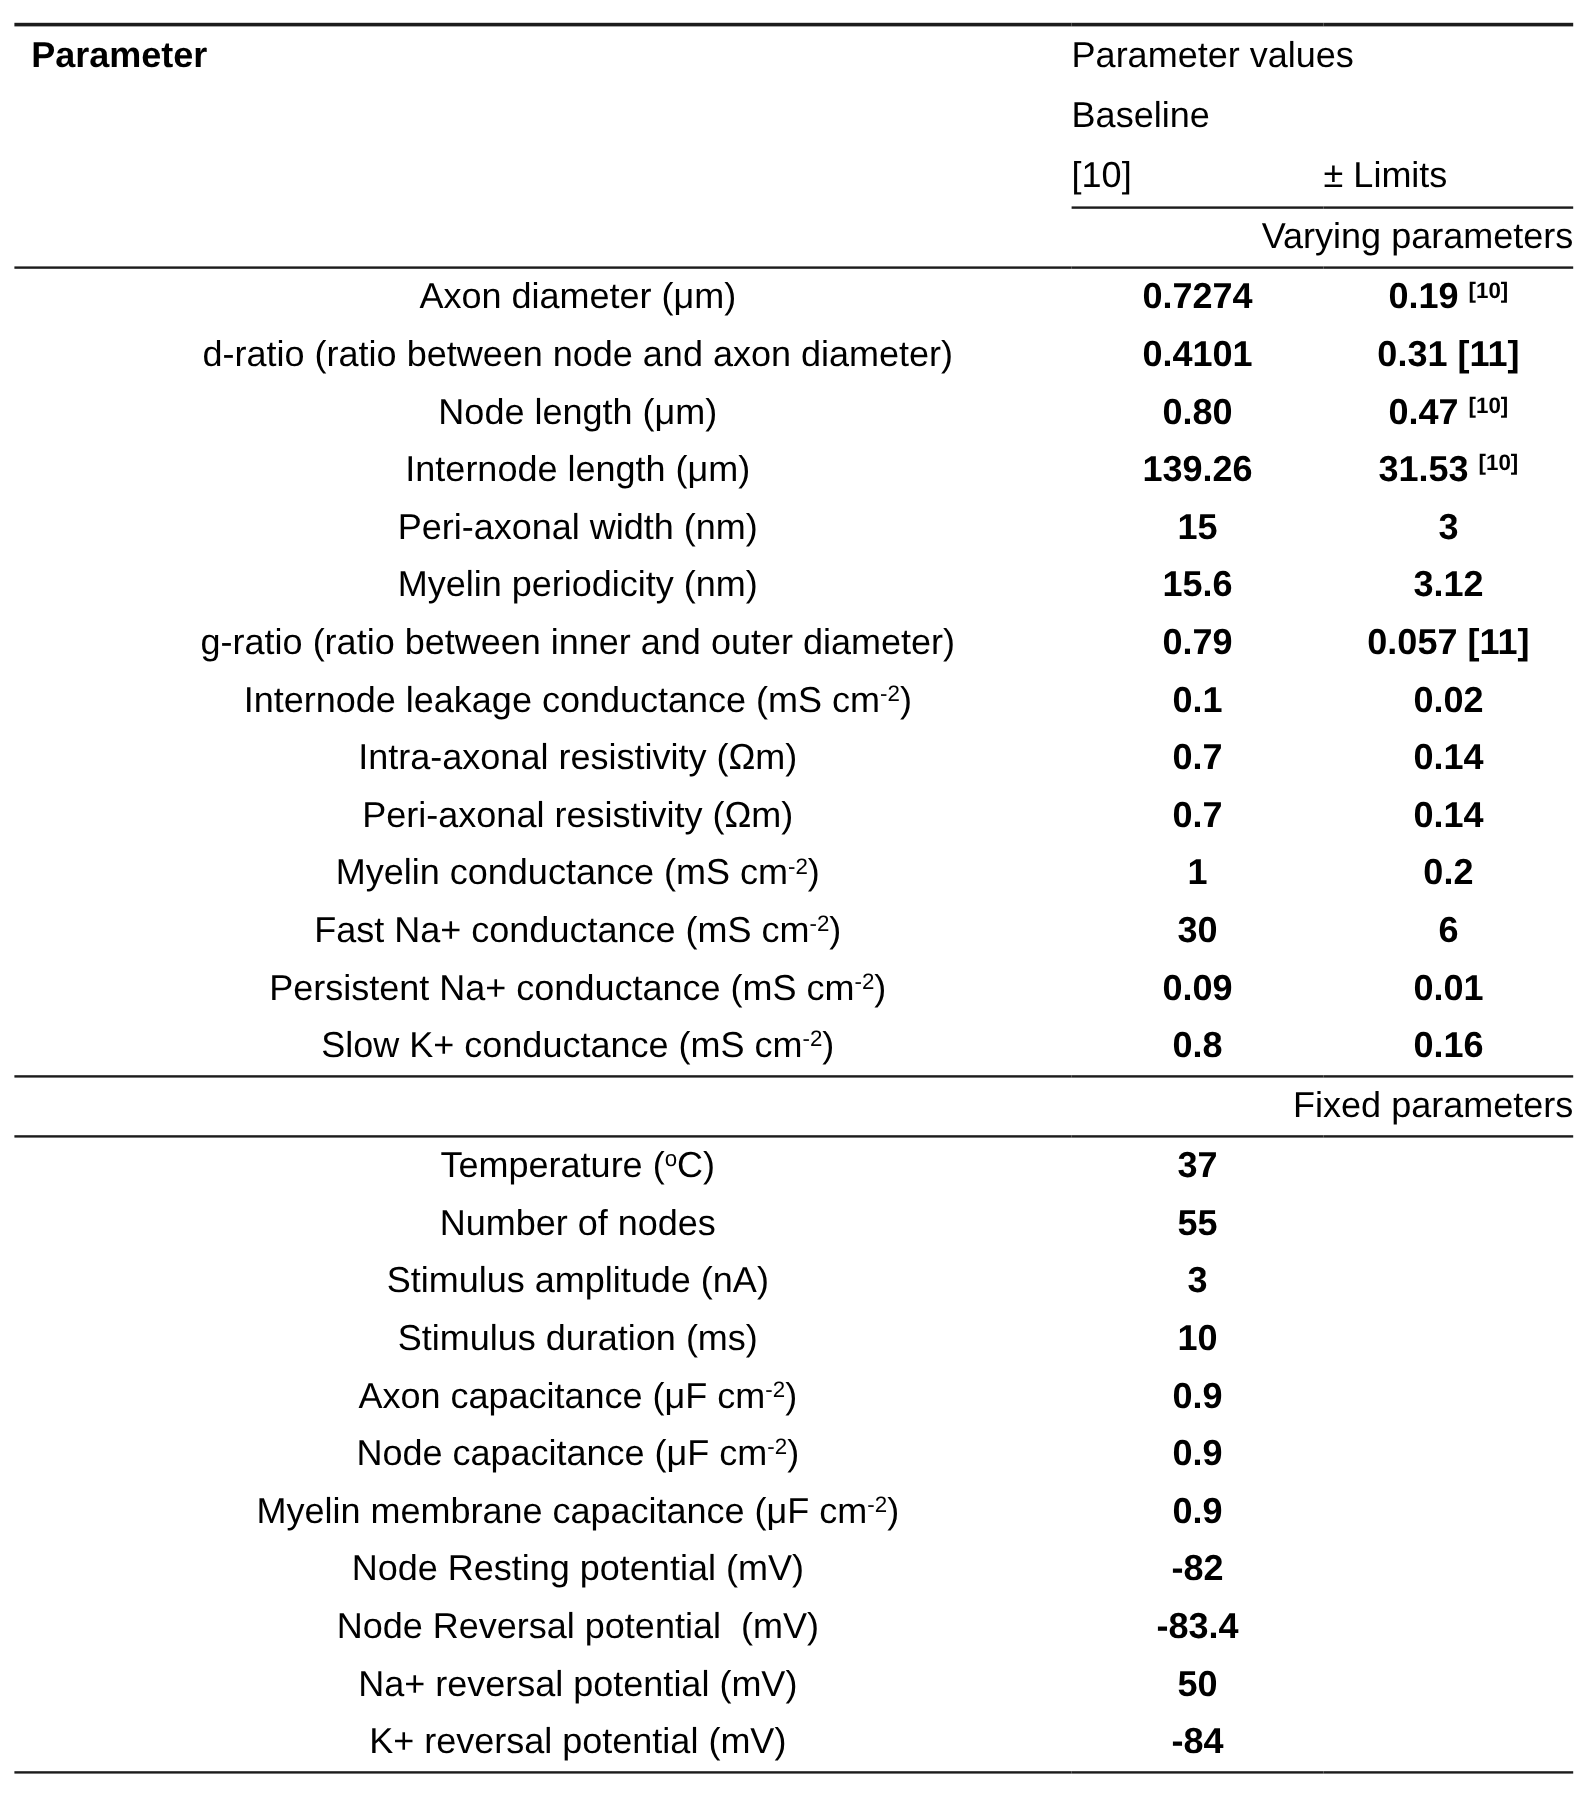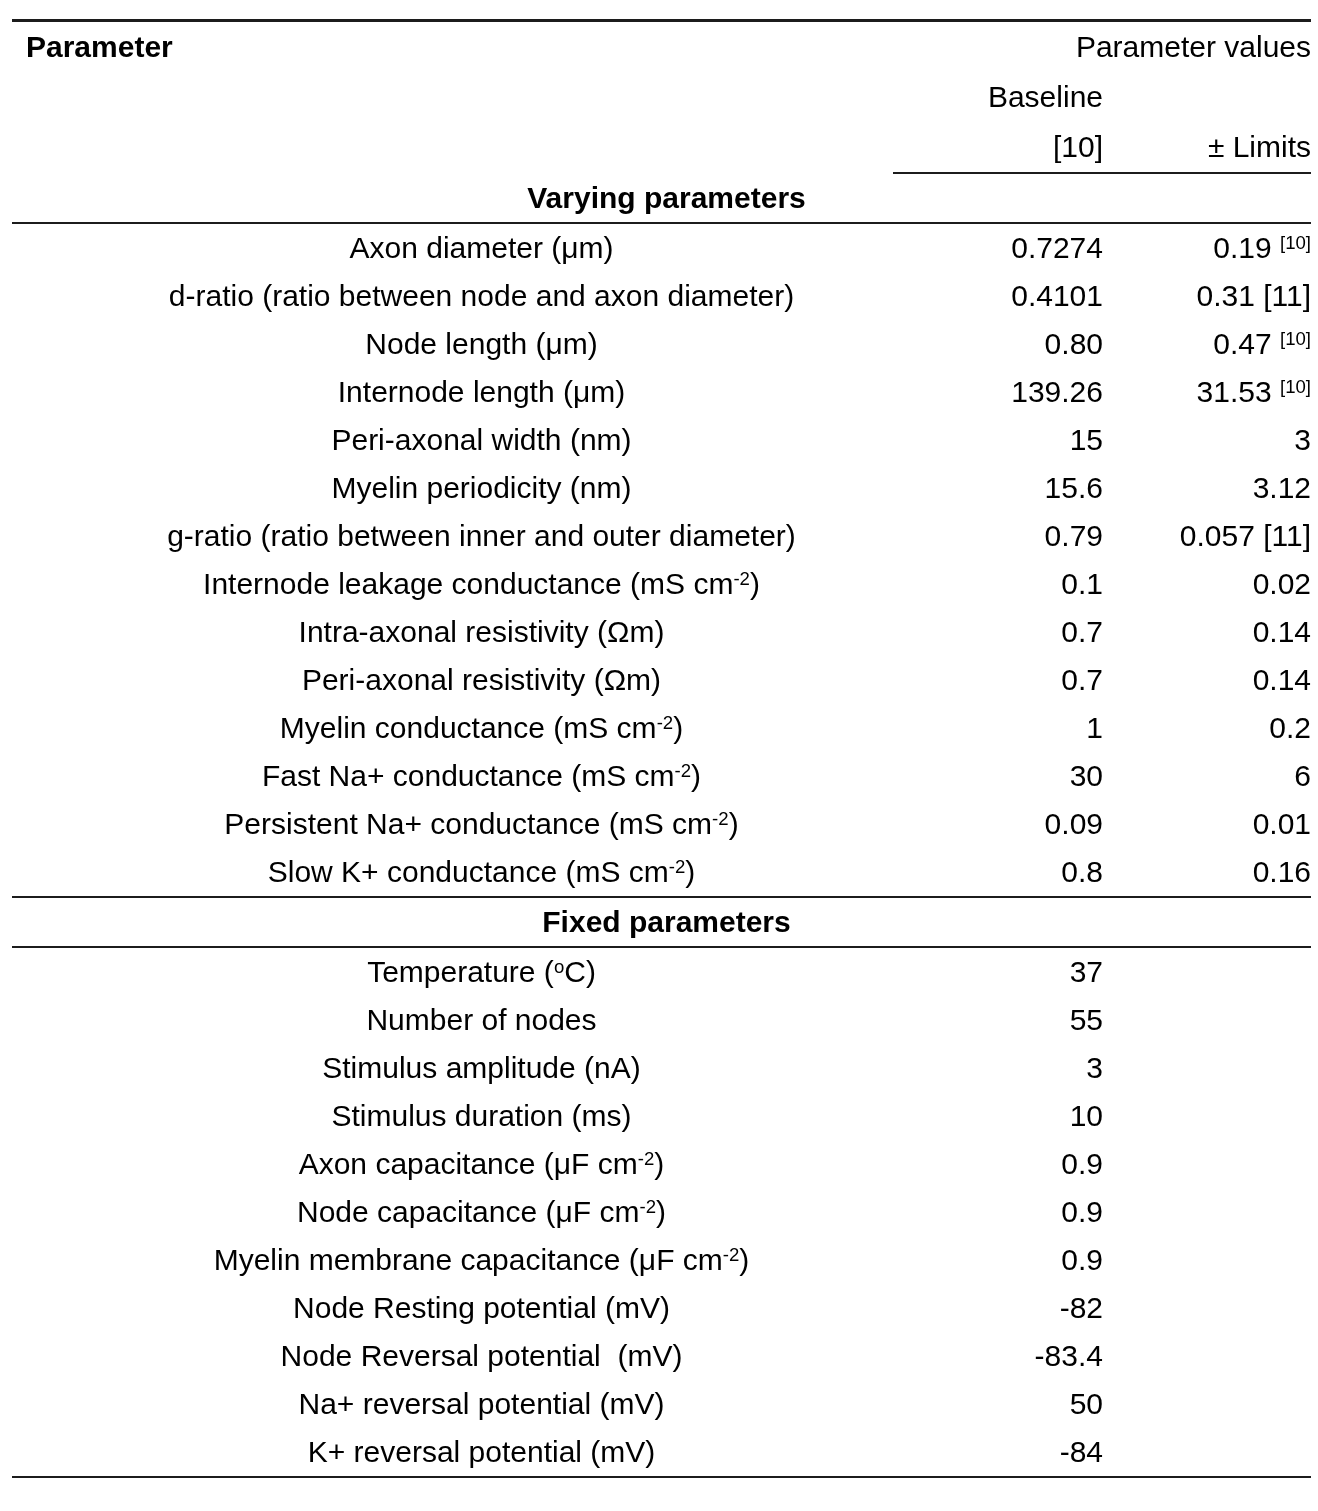--- a/index.html
+++ b/index.html
@@ -10,29 +10,29 @@
   }
   table.params{
     border-collapse:collapse; table-layout:fixed;
     margin:19px 0 0 12px; width:1299px; font-size:30px; color:var(--ink);
   }
   td{ padding:0; }
   thead td{ height:50px; line-height:50px; }
   tr.h1 td{ border-top:3px solid var(--rule); }
   tr.h3 td{ border-bottom:2px solid var(--rule); }
   .hdr-param{ vertical-align:top; text-align:left; padding-left:14px;font-weight:bold; }
-  .center{ text-align:right; }
+  .center{ text-align:left; }
   tr.section-title-row td{
     border-bottom:2px solid var(--rule);
-    height:48px; line-height:48px; font-weight:700; padding-left:10px; text-align:center;
+    height:48px; line-height:48px; font-weight:400; padding-left:10px; text-align:right;
   }
   tr.data-row td{ height:48px; line-height:48px; }
   tbody tr.data-row:last-child td{ border-bottom:2px solid var(--rule); }
   .label-cell{ text-align:center; padding-left:58px; white-space:pre-wrap; }
-  .val-cell{ text-align:right; white-space:pre-wrap; }
+  .val-cell{ text-align:center; white-space:pre-wrap;font-weight:bold; }
   sup.sp{ font-size:0.62em; line-height:0; position:relative; top:-0.48em; vertical-align:baseline; }
 </style>
 </head>
 <body>
 
 <table class="params">
   <colgroup>
     <col style="width:881px">
     <col style="width:210px">
     <col style="width:208px">

